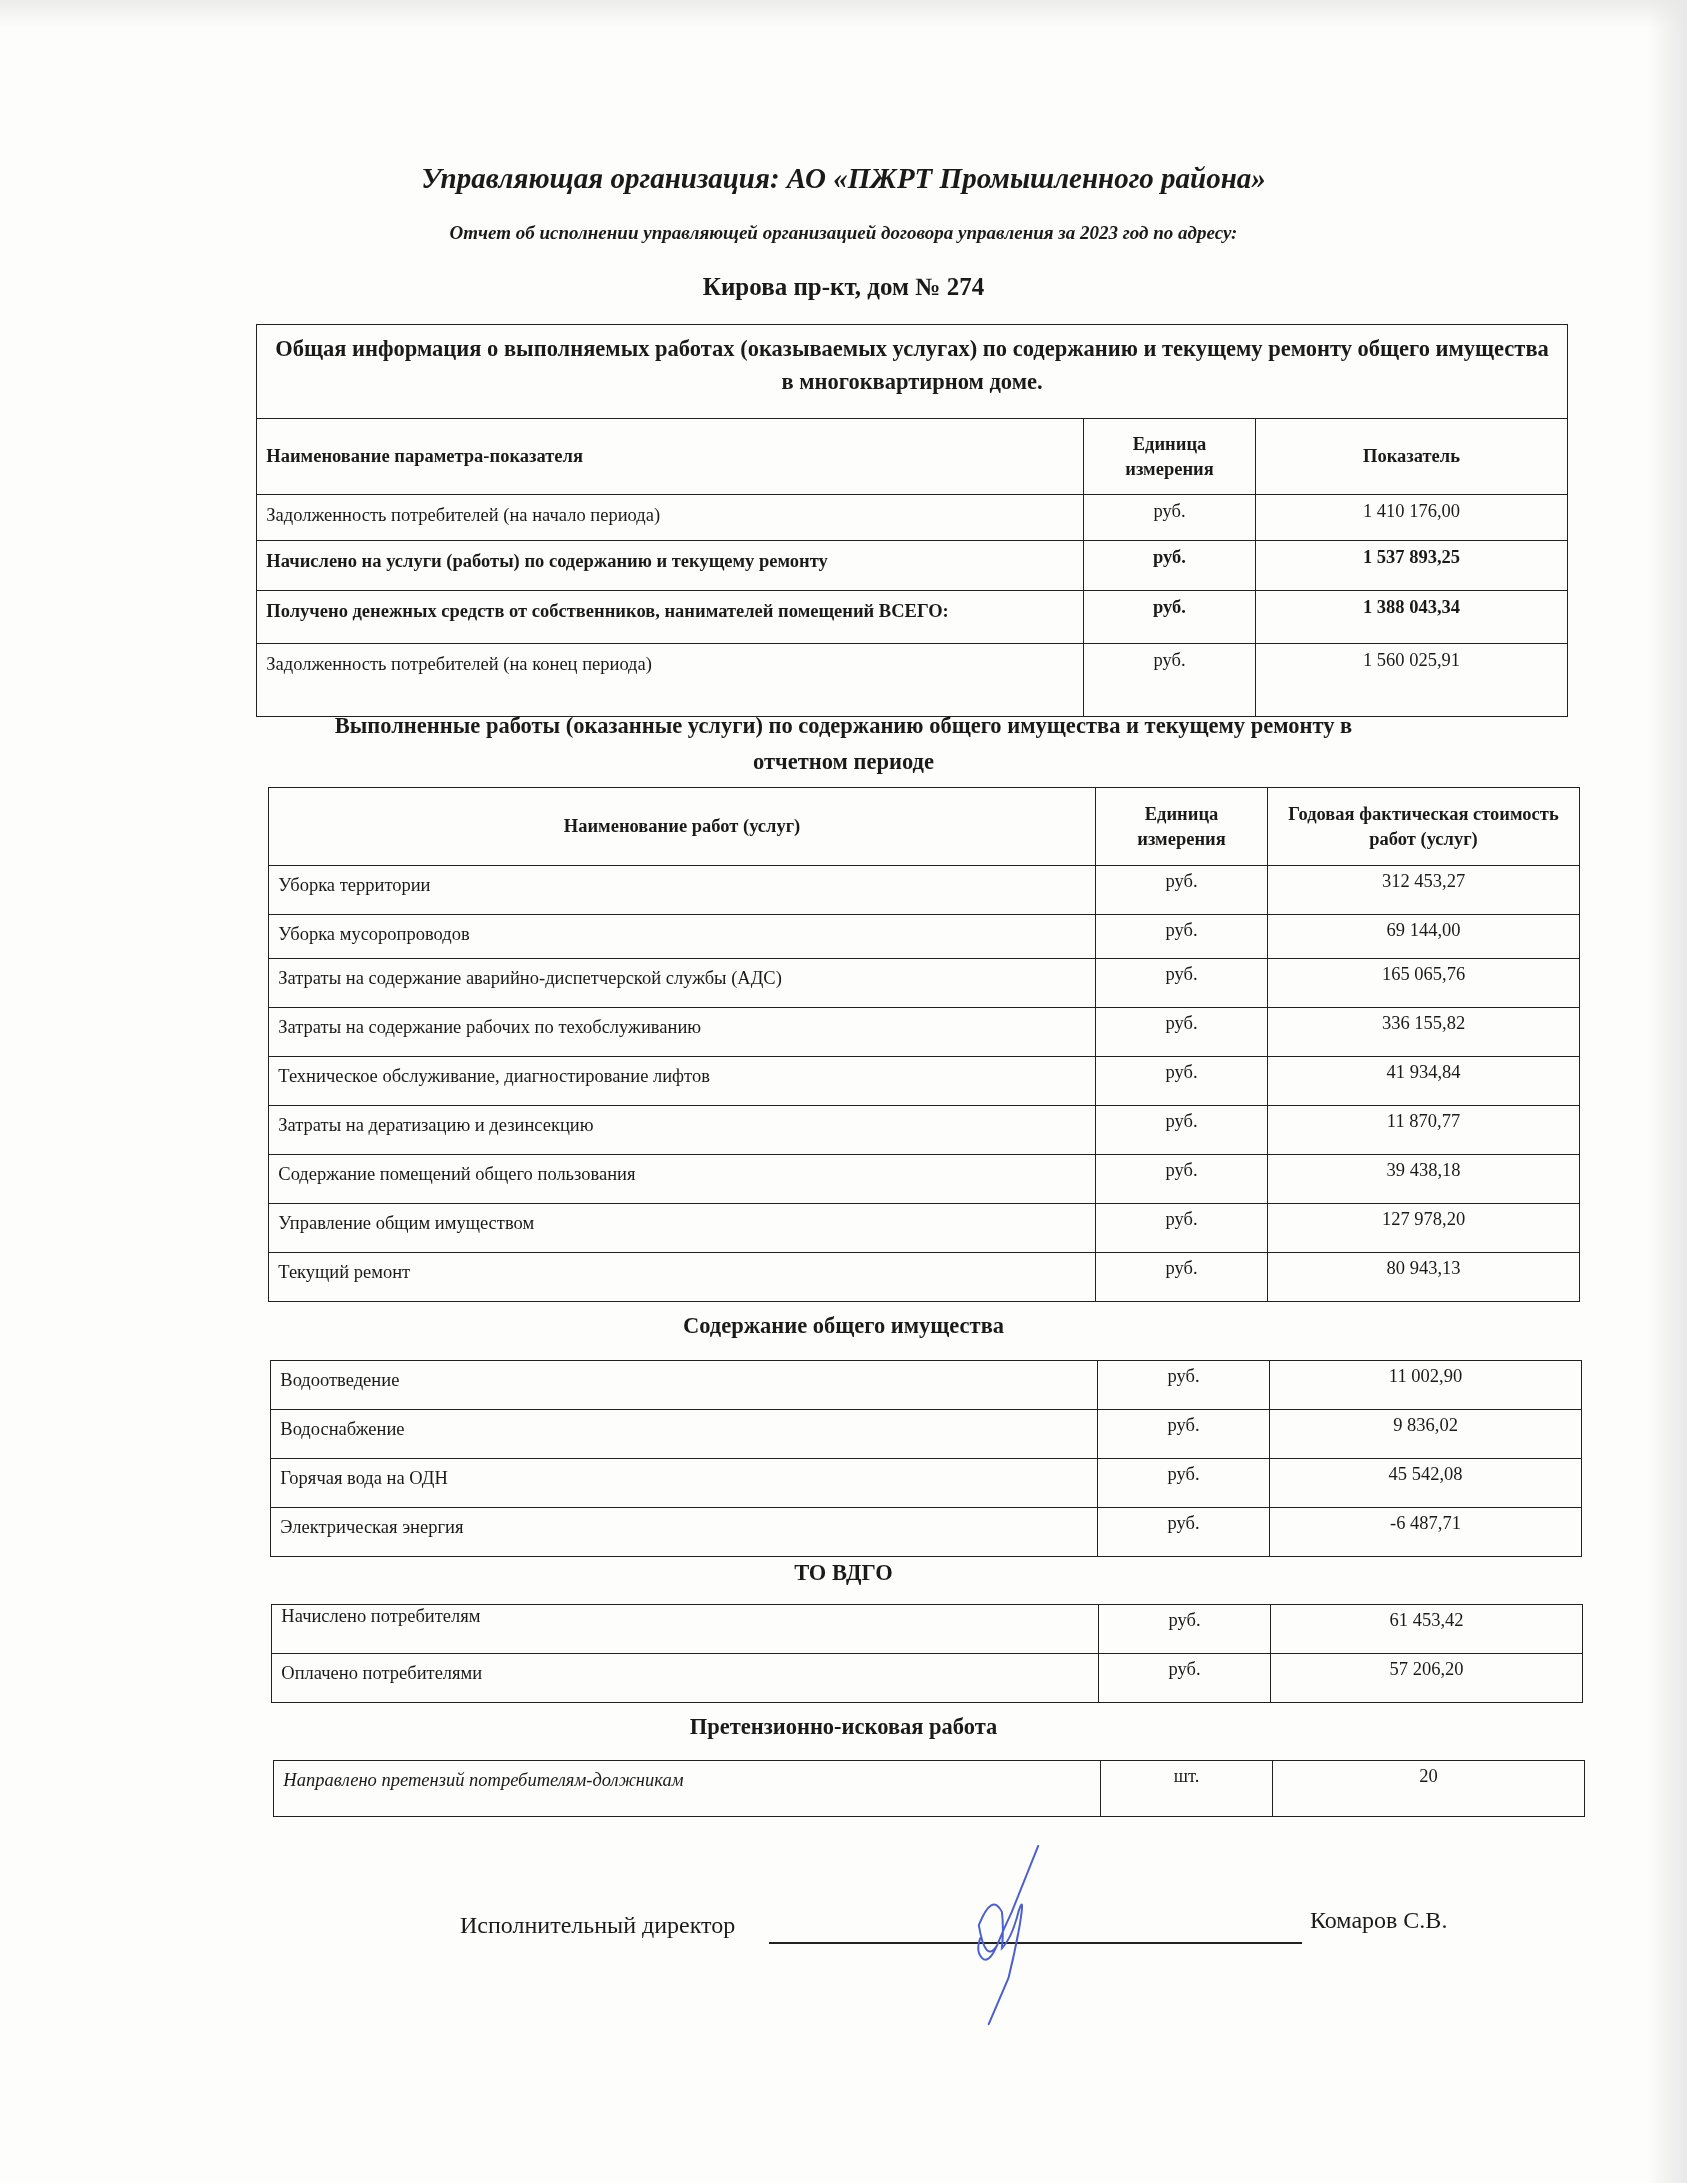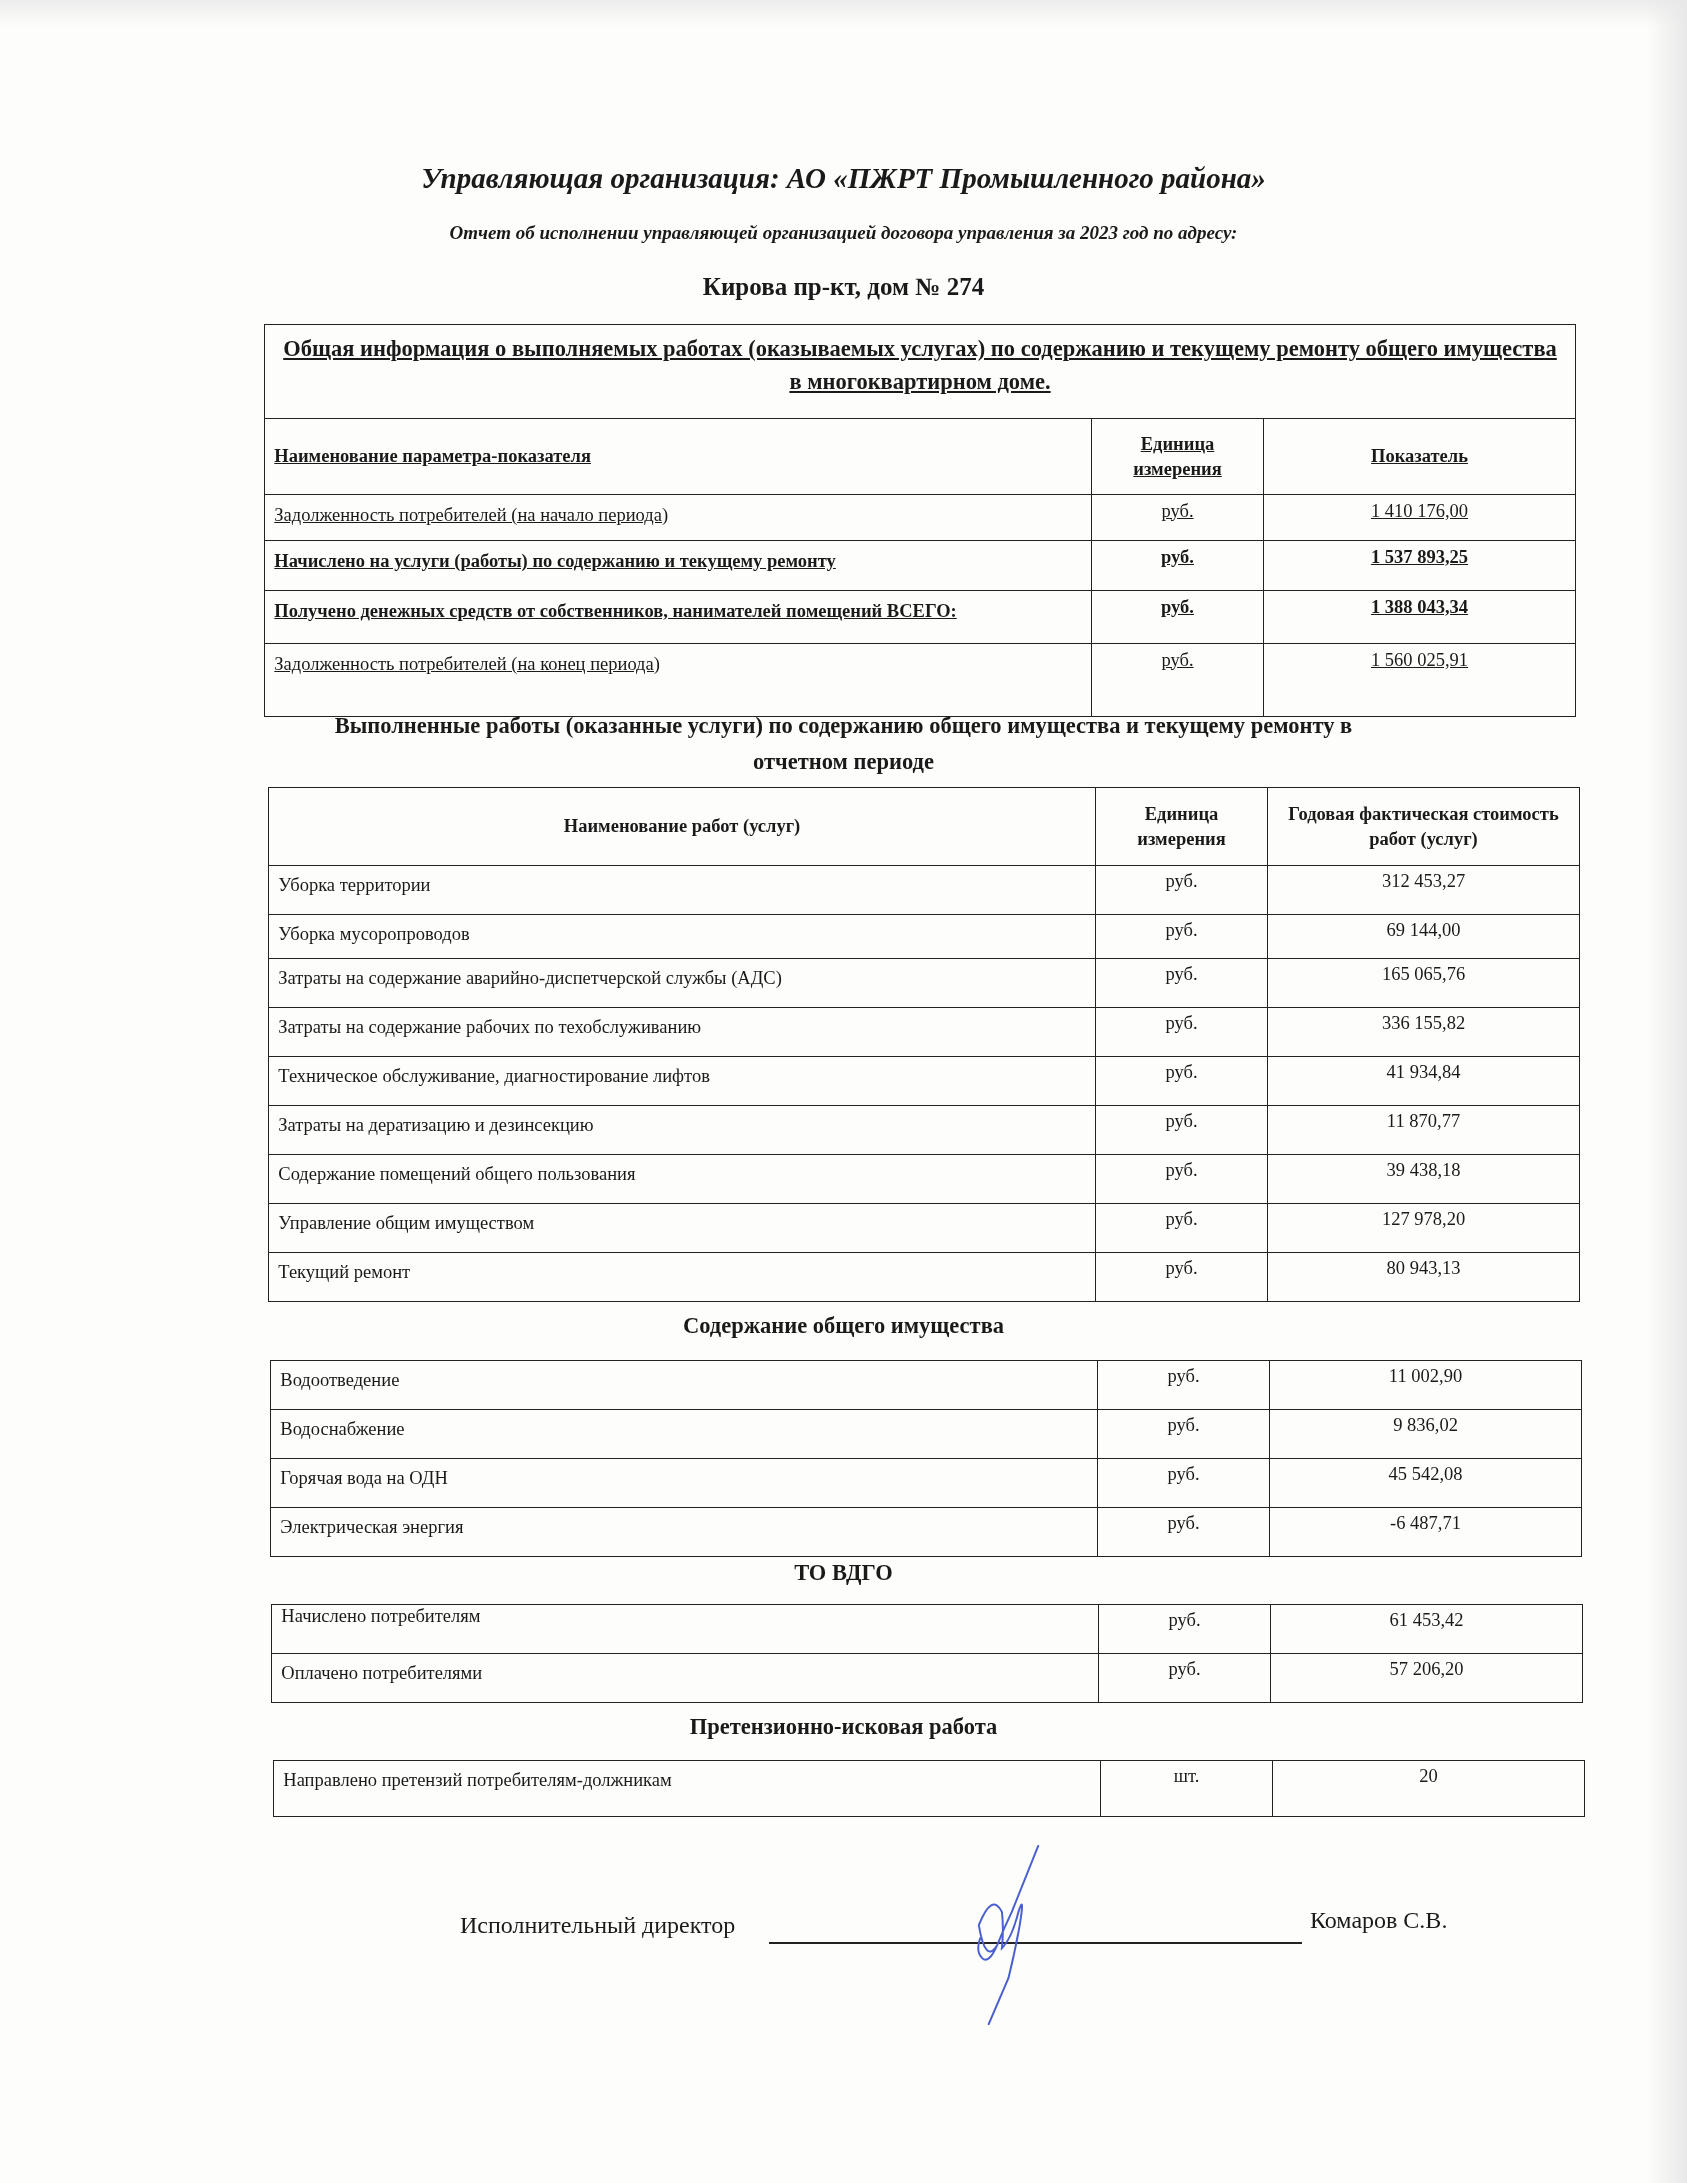--- a/index.html
+++ b/index.html
@@ -17,21 +17,21 @@
 
   table { position:absolute; border-collapse:collapse; table-layout:fixed; }
   td, th { border:1.3px solid #222; font-size:18.5px; vertical-align:top; padding:5.3px 9.3px; }
   th { font-weight:bold; vertical-align:middle; }
   .t-cap { font-size:22.5px; font-weight:bold; text-align:center; vertical-align:top; padding:8px 13.2px 20px; line-height:1.45; }
   .unit { text-align:center; }
   .val { text-align:center; }
   .bold td { font-weight:bold; }
   .hdr th { font-size:18.5px; line-height:1.35; }
 
-  #t1 { left:264px; top:324px; width:1311px;text-decoration:underline; }
+  #t1 { left:256px; top:324px; width:1311px; }
   #t2 { left:268px; top:787px; width:1311px; }
   #t3 { left:270px; top:1360px; width:1311px; }
   #t4 { left:271px; top:1604px; width:1311px; }
   #t5 { left:273px; top:1760px; width:1311px; }
 
   .sign-row { position:absolute; top:1912px; left:0; width:1687px; height:40px; }
   .sign-label { position:absolute; left:460px; top:0; font-size:24px; }
   .sign-line { position:absolute; left:769px; top:30px; width:533px; height:2px; background:#222; }
   .sign-name { position:absolute; left:1310px; top:-5.3px; font-size:24px; }
   .signature { position:absolute; left:926px; top:1839px; width:165px; height:192px; }
@@ -204,21 +204,21 @@
 
 <div class="center section-h" style="top:1714px">Претензионно-исковая работа</div>
 <table id="t5">
   <colgroup>
       <col style="width:827px">
       <col style="width:172px">
       <col style="width:312px">
     </colgroup>
   <tbody id="t5-body">
       <tr style="height: 56px;">
-        <td class="" style="padding-top: 9.3px;">Направлено претензий потребителям-должникам</td>
+        <td class="" style="padding-top: 9.3px; font-style: italic;">Направлено претензий потребителям-должникам</td>
         <td class="unit">шт.</td>
         <td class="val">20</td>
       </tr>
     </tbody>
 </table>
 
 <div class="sign-row">
   <span class="sign-label">Исполнительный директор</span>
   <div class="sign-line"></div>
   <span class="sign-name">Комаров С.В.</span>

